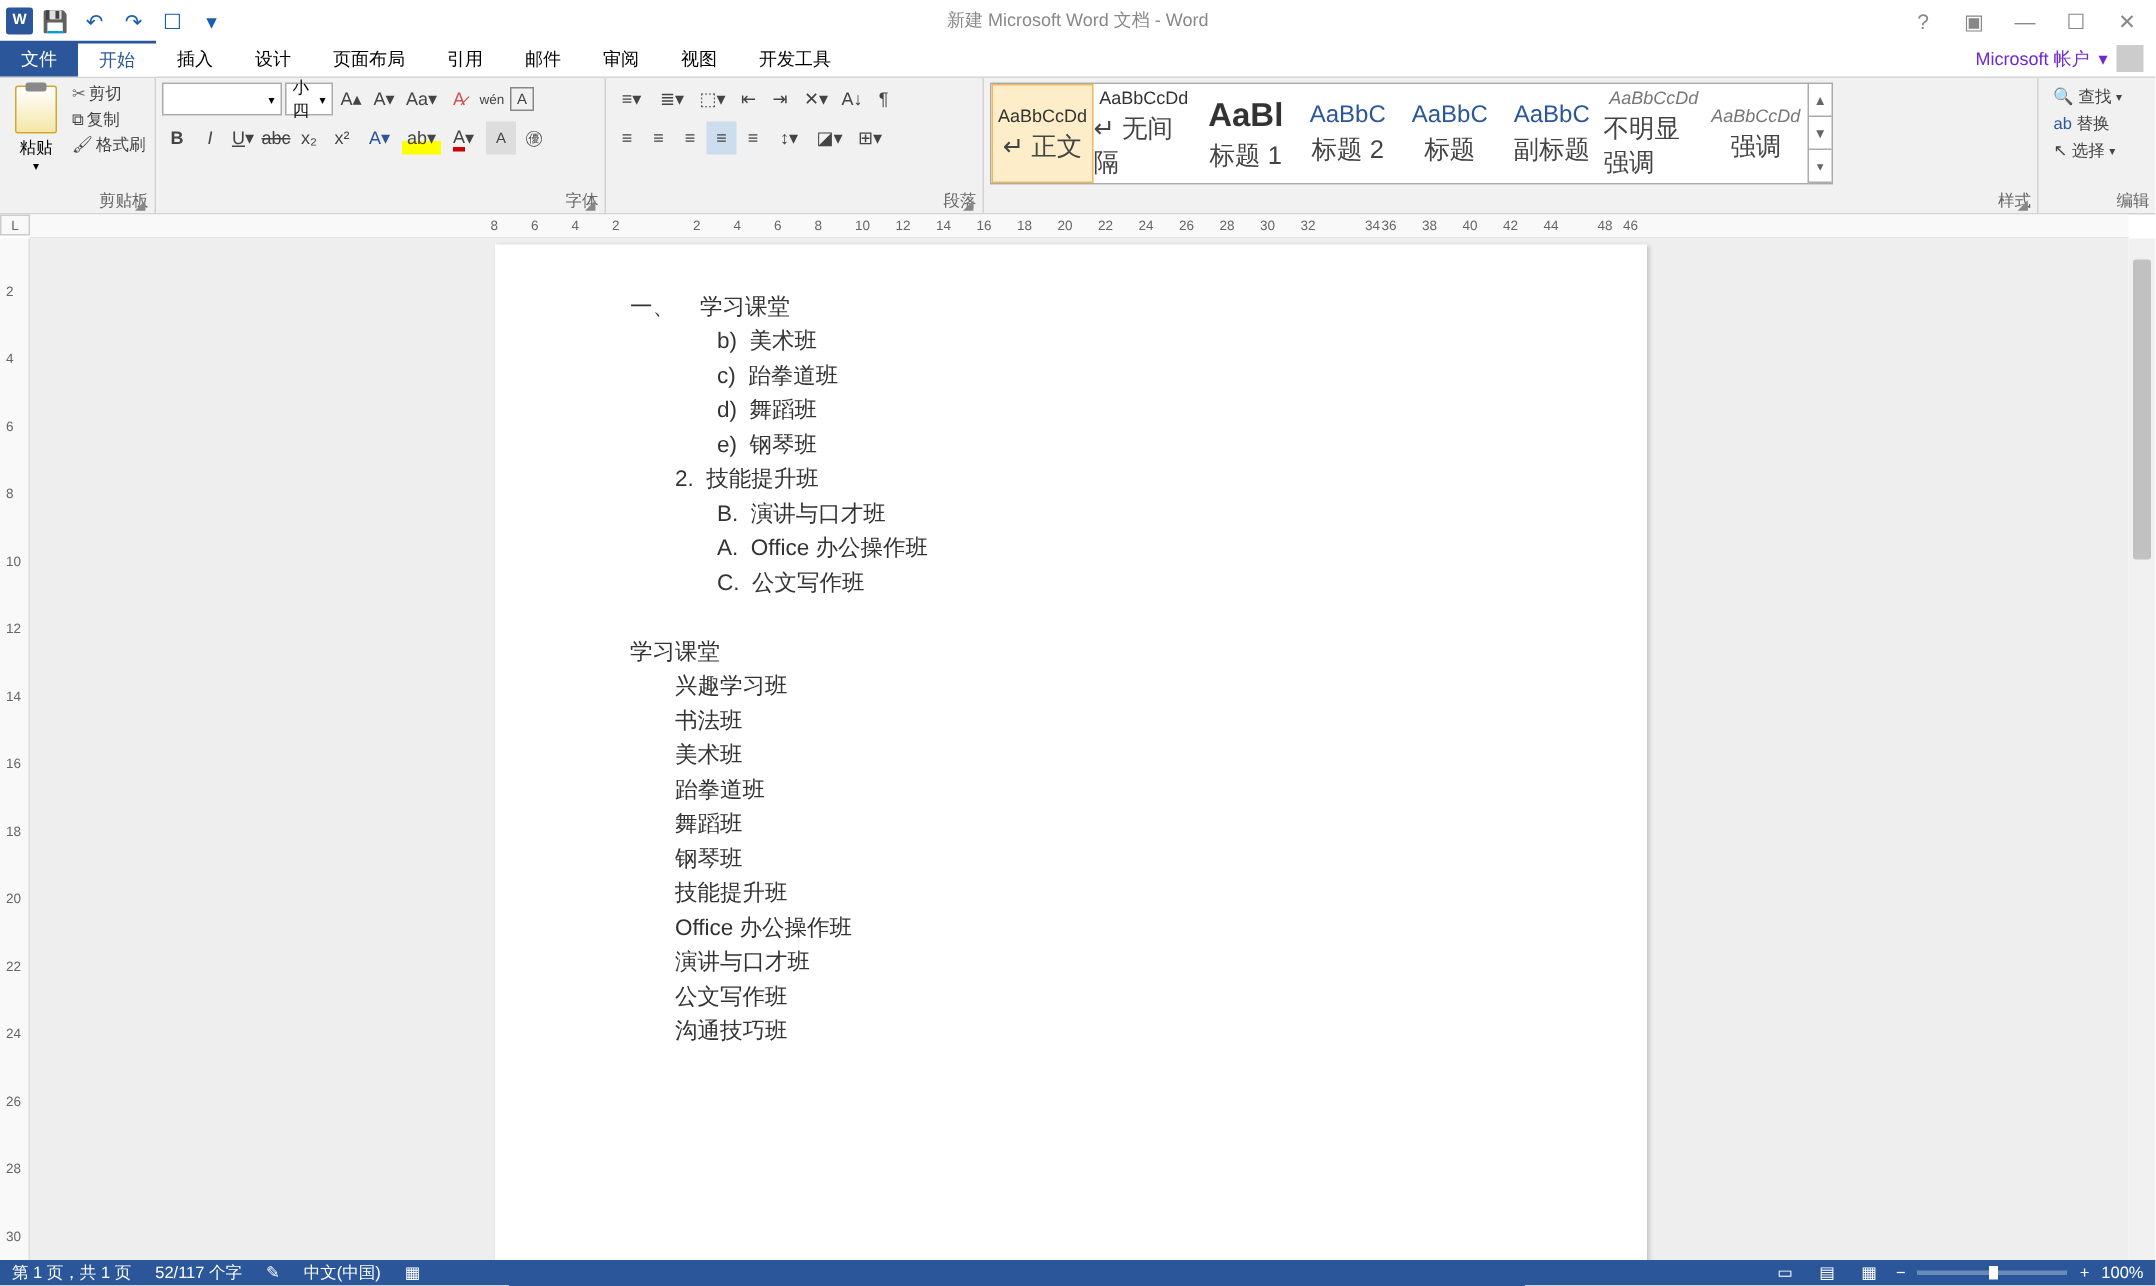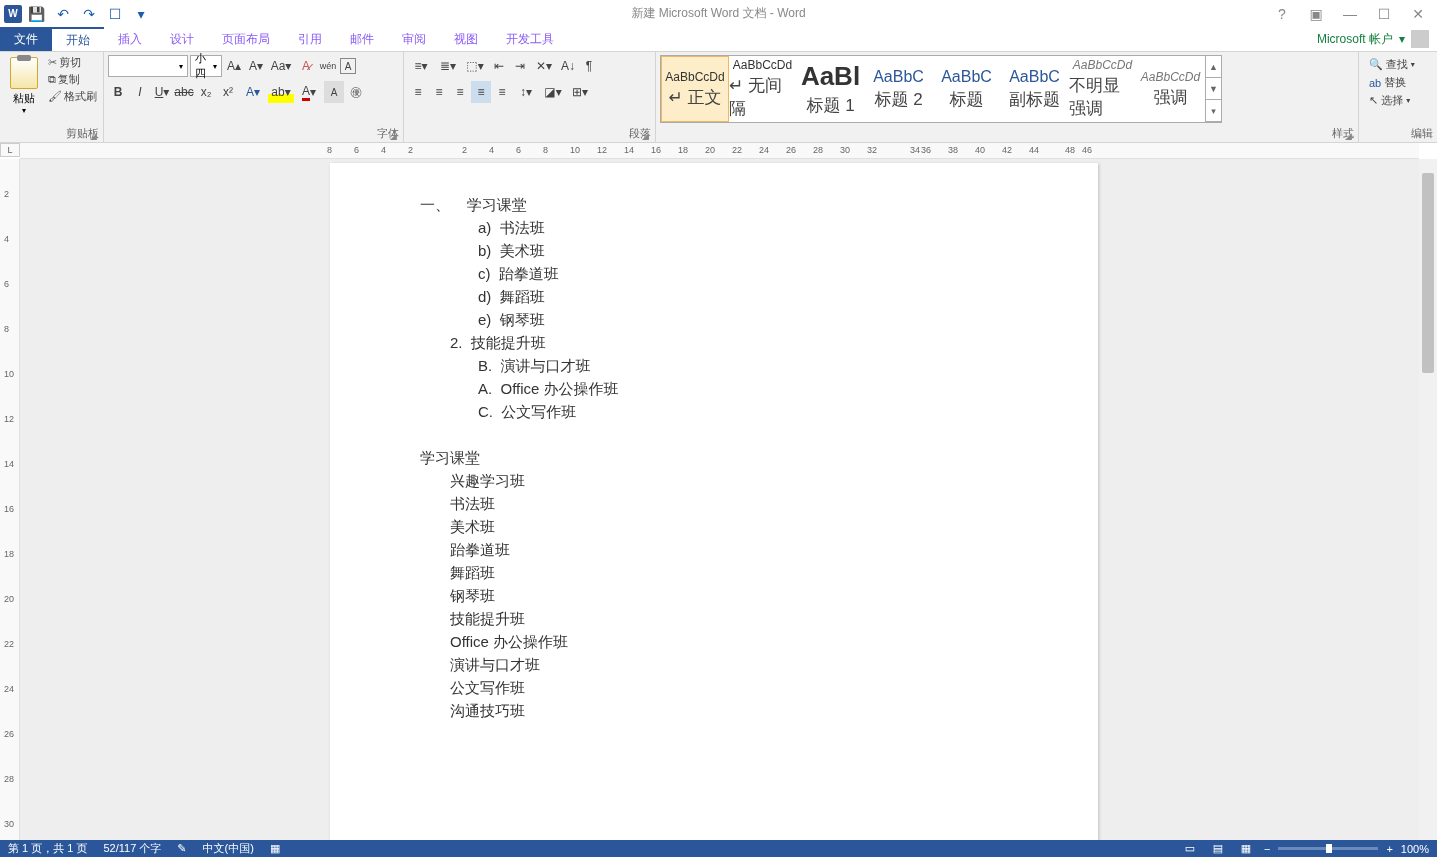--- a/index.html
+++ b/index.html
@@ -9,24 +9,24 @@
 .titlebar { height: 27px; background: #fff; display: flex; align-items: center; position: relative; }
 .titlebar-left { display: flex; align-items: center; gap: 4px; padding-left: 4px; }
 .word-icon { width: 18px; height: 18px; background: #2b579a; color: #fff; font-size: 10px; font-weight: bold; display: flex; align-items: center; justify-content: center; border-radius: 2px; }
 .qat-btn { width: 22px; height: 22px; display: flex; align-items: center; justify-content: center; color: #1a5eb0; font-size: 14px; cursor: pointer; }
 .titlebar-center { position: absolute; left: 50%; transform: translateX(-50%); color: #888; font-size: 12px; }
 .titlebar-right { margin-left: auto; display: flex; align-items: center; gap: 12px; padding-right: 8px; color: #888; font-size: 14px; }
 .winbtn { width: 22px; height: 22px; display: flex; align-items: center; justify-content: center; cursor: pointer; }
 
 
 .tabs { height: 25px; background: #fff; display: flex; align-items: stretch; border-bottom: 1px solid #d4d4d4; }
-.tab { padding: 0 14px; font-size: 12px; color: #8b5cf6; display: flex; align-items: center; cursor: pointer; }
+.tab { padding: 0 14px; font-size: 12px; color: #000000; display: flex; align-items: center; cursor: pointer; }
 .tab.file { background: #2b579a; color: #fff; }
 .tab.active { background: #fff; color: #2b579a; border-top: 2px solid #2b579a; }
-.tabs-right { margin-left: auto; display: flex; align-items: center; padding-right: 8px; font-size: 12px; color: #15803d; gap: 6px; }
+.tabs-right { margin-left: auto; display: flex; align-items: center; padding-right: 8px; font-size: 12px; color: #6d28d9; gap: 6px; }
 .avatar { width: 18px; height: 18px; background: #ccc; }
 
 
 .ribbon { height: 91px; background: #f1f1f1; display: flex; border-bottom: 1px solid #d4d4d4; }
 .group { border-right: 1px solid #d4d4d4; display: flex; flex-direction: column; position: relative; padding: 3px 4px 0 4px; }
 .group-content { flex: 1; display: flex; }
 .group-label { text-align: right; font-size: 11px; color: #666; height: 16px; position: relative; }
 .group-launcher { position: absolute; right: 2px; bottom: 1px; font-size: 9px; color: #888; cursor: pointer; }
 
 
@@ -46,21 +46,21 @@
 .rbtn.wide { width: 26px; }
 
 
 .para-row { display: flex; gap: 1px; }
 
 
 .styles-gallery { display: flex; border: 1px solid #ababab; background: #fff; height: 68px; }
 .style-item { width: 68px; display: flex; flex-direction: column; align-items: center; justify-content: center; cursor: pointer; border-right: 1px solid transparent; }
 .style-item.selected { border: 1px solid #f0b763; background: #fdeec9; }
 .style-preview { font-size: 12px; color: #333; }
-.style-preview.big { font-size: 26px; font-weight: bold; }
+.style-preview.big { font-size: 22px; font-weight: bold; }
 .style-preview.med { font-size: 16px; color: #2b579a; }
 .style-preview.italic { font-style: italic; color: #777; }
 .style-name { font-size: 17px; color: #444; margin-top: 2px; }
 .gallery-scroll { width: 16px; display: flex; flex-direction: column; border-left: 1px solid #ababab; }
 .gallery-scroll div { flex: 1; display: flex; align-items: center; justify-content: center; font-size: 9px; color: #666; cursor: pointer; border-bottom: 1px solid #ababab; }
 
 
 .edit-col { display: flex; flex-direction: column; gap: 3px; font-size: 11px; padding: 2px 6px; }
 .edit-item { display: flex; align-items: center; gap: 3px; cursor: pointer; color: #444; }
 
@@ -350,21 +350,20 @@
     <span class="vtick" style="top: 525px;">24</span>
     <span class="vtick" style="top: 570px;">26</span>
     <span class="vtick" style="top: 615px;">28</span>
     <span class="vtick" style="top: 660px;">30</span>
   </div>
 
 <div class="doc-area">
   <div class="page">
     <div class="content">
       <div class="l1"><span>一、</span>&nbsp;&nbsp;&nbsp;&nbsp;<span>学习课堂</span></div>
-      <div class="l3"><span>a)</span>&nbsp;&nbsp;<span>书法班</span></div>
       <div class="l3"><span>b)</span>&nbsp;&nbsp;<span>美术班</span></div>
       <div class="l3"><span>c)</span>&nbsp;&nbsp;<span>跆拳道班</span></div>
       <div class="l3"><span>d)</span>&nbsp;&nbsp;<span>舞蹈班</span></div>
       <div class="l3"><span>e)</span>&nbsp;&nbsp;<span>钢琴班</span></div>
       <div class="l2"><span>2.</span>&nbsp;&nbsp;<span>技能提升班</span></div>
       <div class="l3"><span>B.</span>&nbsp;&nbsp;<span>演讲与口才班</span></div>
       <div class="l3"><span>A.</span>&nbsp;&nbsp;<span>Office 办公操作班</span></div>
       <div class="l3"><span>C.</span>&nbsp;&nbsp;<span>公文写作班</span></div>
       <div style="height:23px"></div>
       <div class="l1">学习课堂</div>

